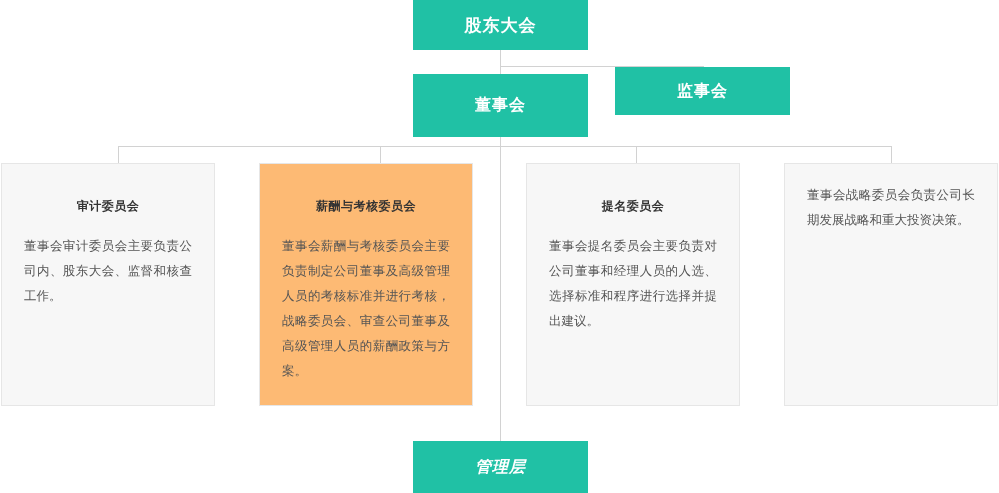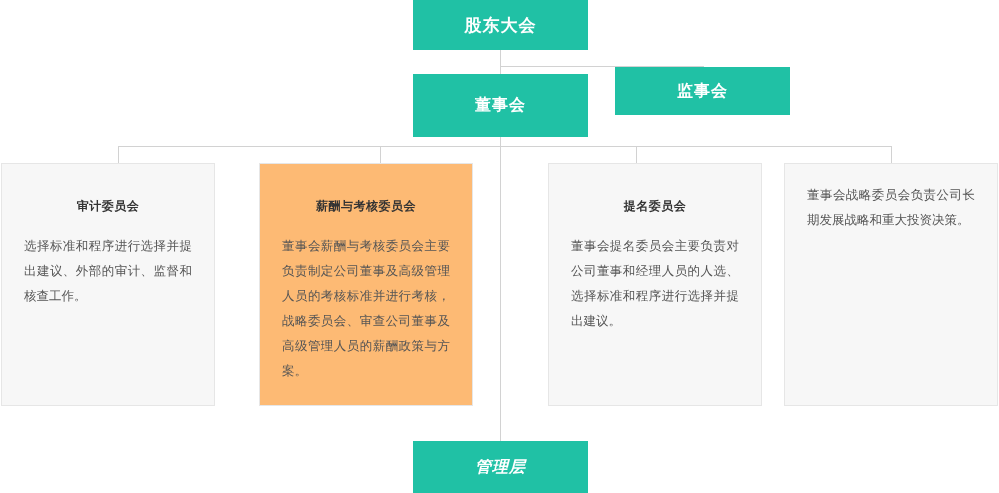--- a/index.html
+++ b/index.html
@@ -91,29 +91,29 @@
   <div class="line v" style="left:891px; top:146px; height:17px;"></div>
 
   <div class="gbox top" style="left:413px; top:0px; width:175px; height:50px;">股东大会</div>
 
   <div class="gbox" style="left:413px; top:74px; width:175px; height:63px;">董事会</div>
 
   <div class="gbox" style="left:615px; top:67px; width:175px; height:48px;">监事会</div>
 
   <div class="card" style="left:1px;">
     <div class="card-title">审计委员会</div>
-    <div class="card-body">选择标准和程序进行选择并提出建议、外部的审计、监督和核查工作。</div>
+    <div class="card-body">董事会审计委员会主要负责公司内、股东大会、监督和核查工作。</div>
   </div>
 
   <div class="card alt" style="left:259px;">
     <div class="card-title">薪酬与考核委员会</div>
     <div class="card-body">董事会薪酬与考核委员会主要负责制定公司董事及高级管理人员的考核标准并进行考核，战略委员会、审查公司董事及高级管理人员的薪酬政策与方案。</div>
   </div>
 
-  <div class="card" style="left:548px;">
+  <div class="card" style="left:526px;">
     <div class="card-title">提名委员会</div>
     <div class="card-body">董事会提名委员会主要负责对公司董事和经理人员的人选、选择标准和程序进行选择并提出建议。</div>
   </div>
 
   <div class="card" style="left:784px;">
     <div class="card-body">董事会战略委员会负责公司长期发展战略和重大投资决策。</div>
   </div>
 
   <div class="gbox" style="left:413px; top:441px; width:175px; height:52px;font-style:italic;">管理层</div>
 

